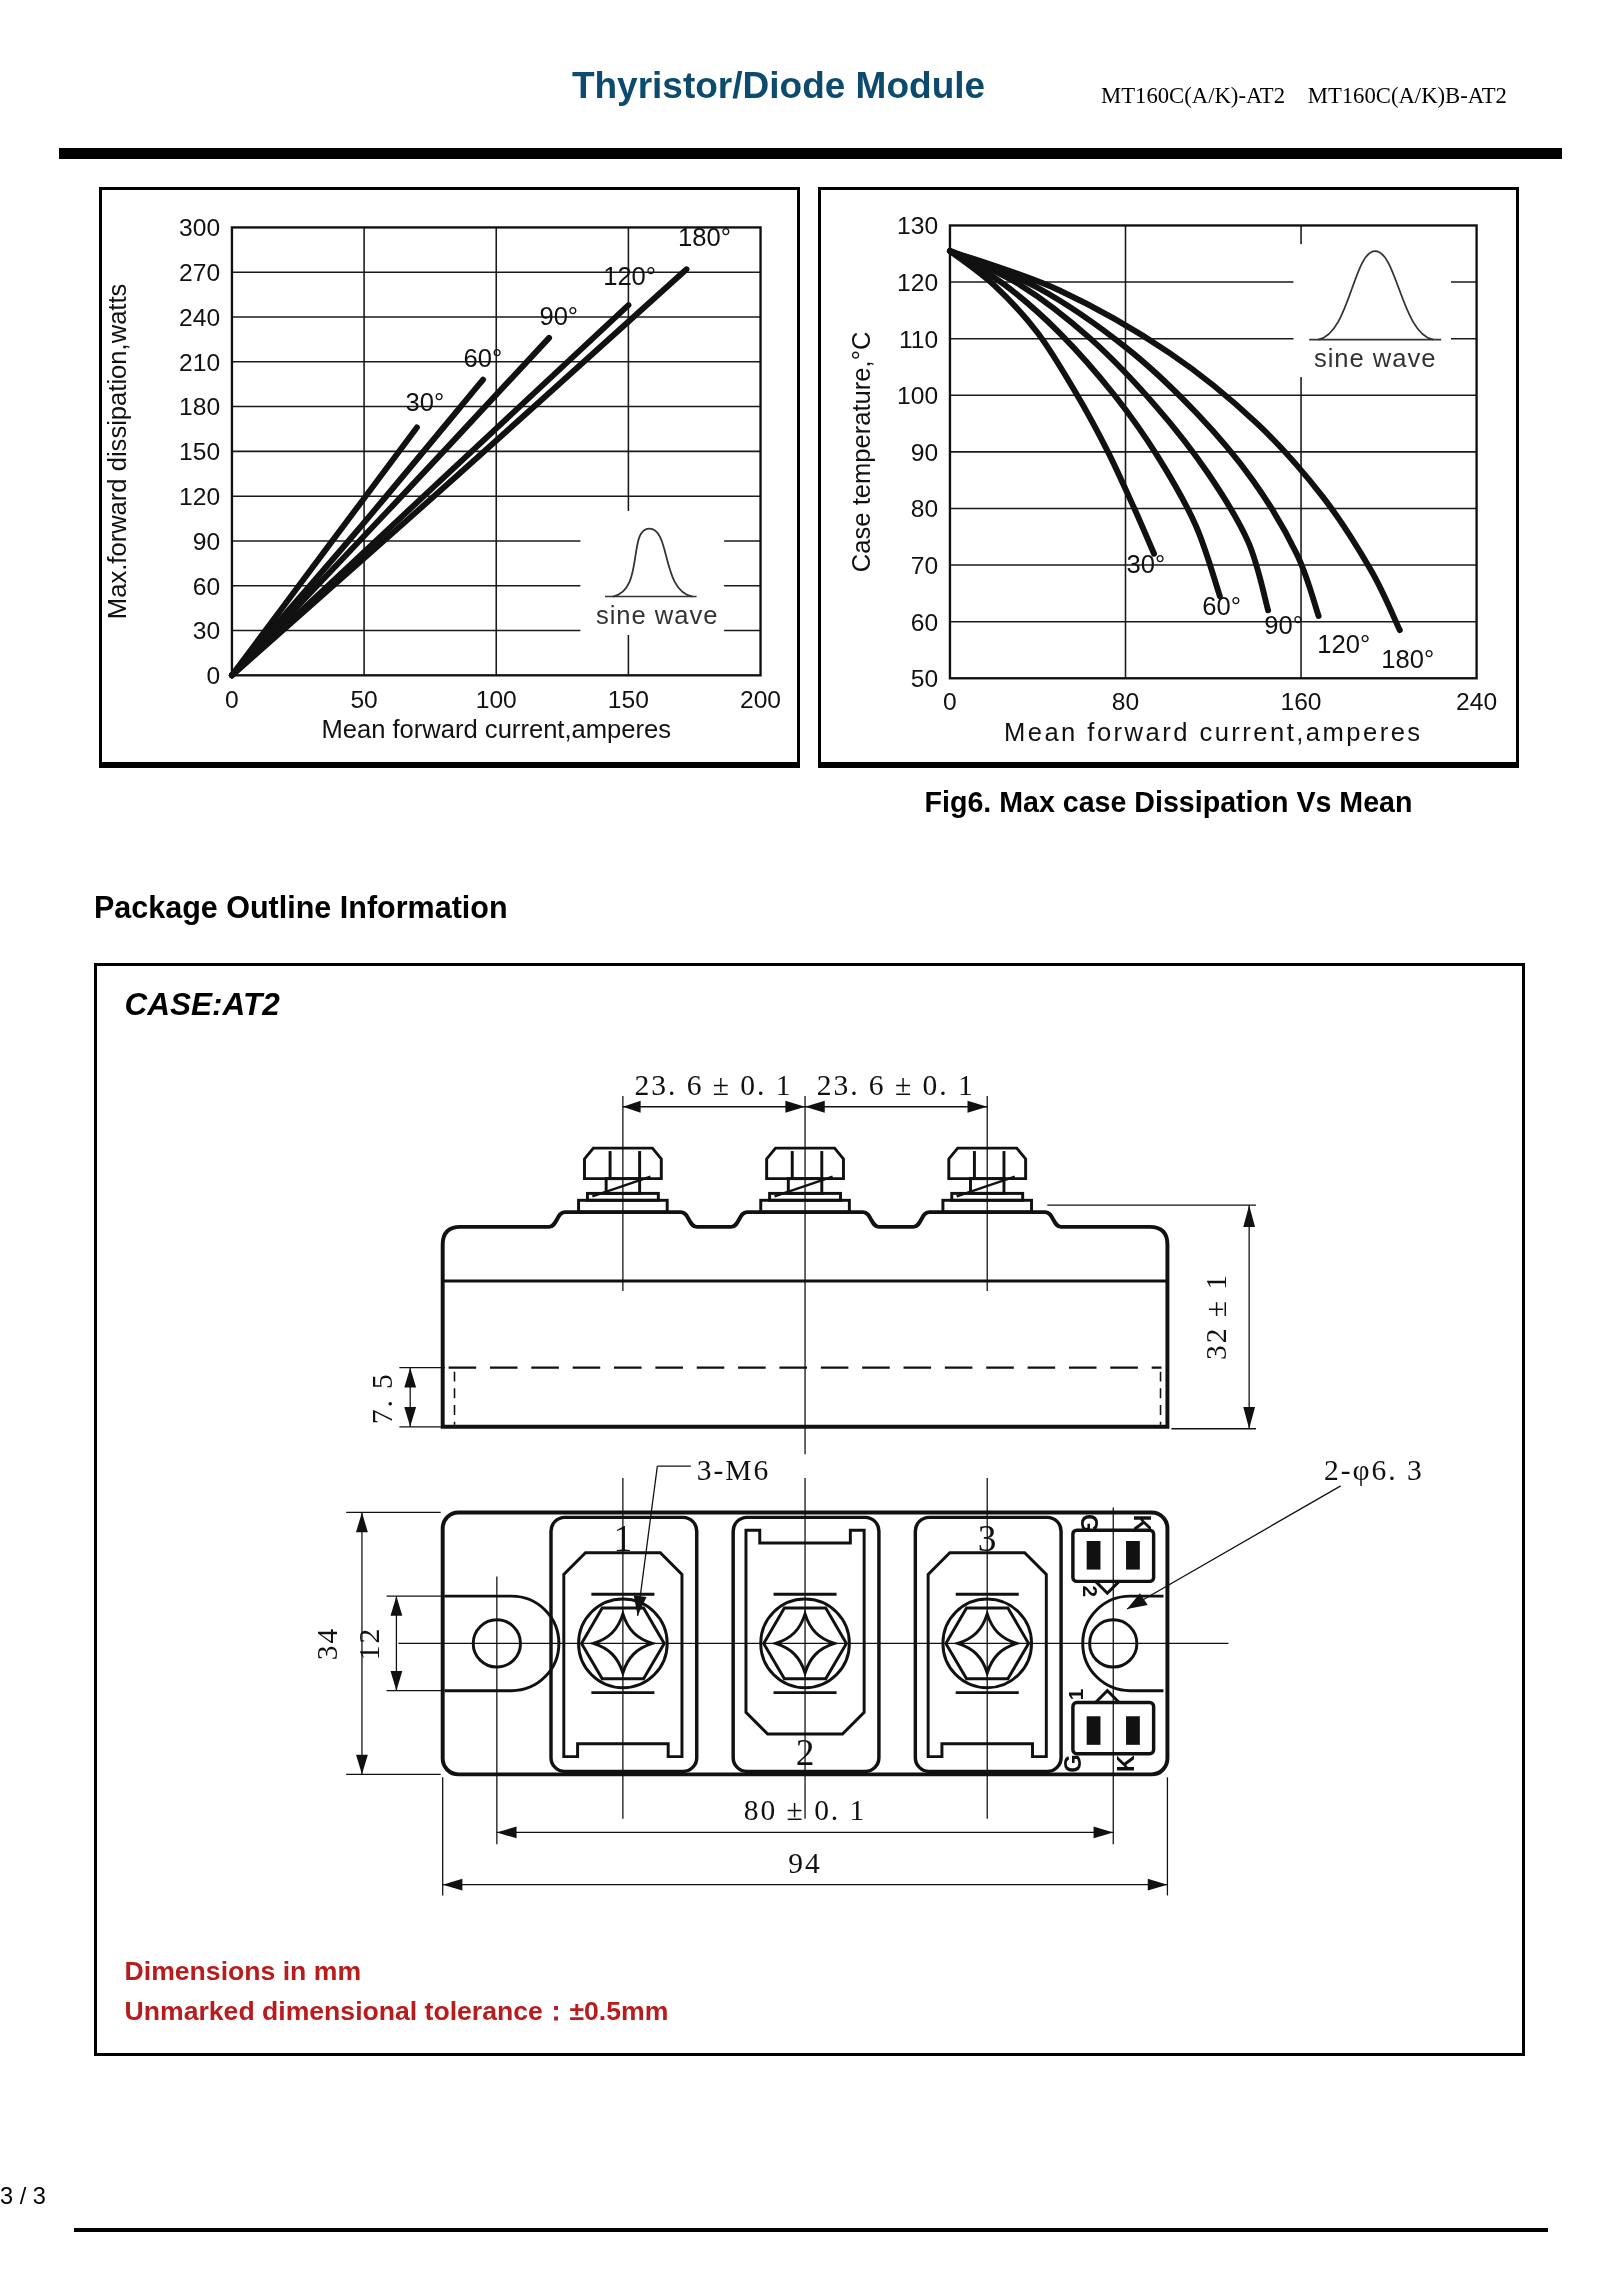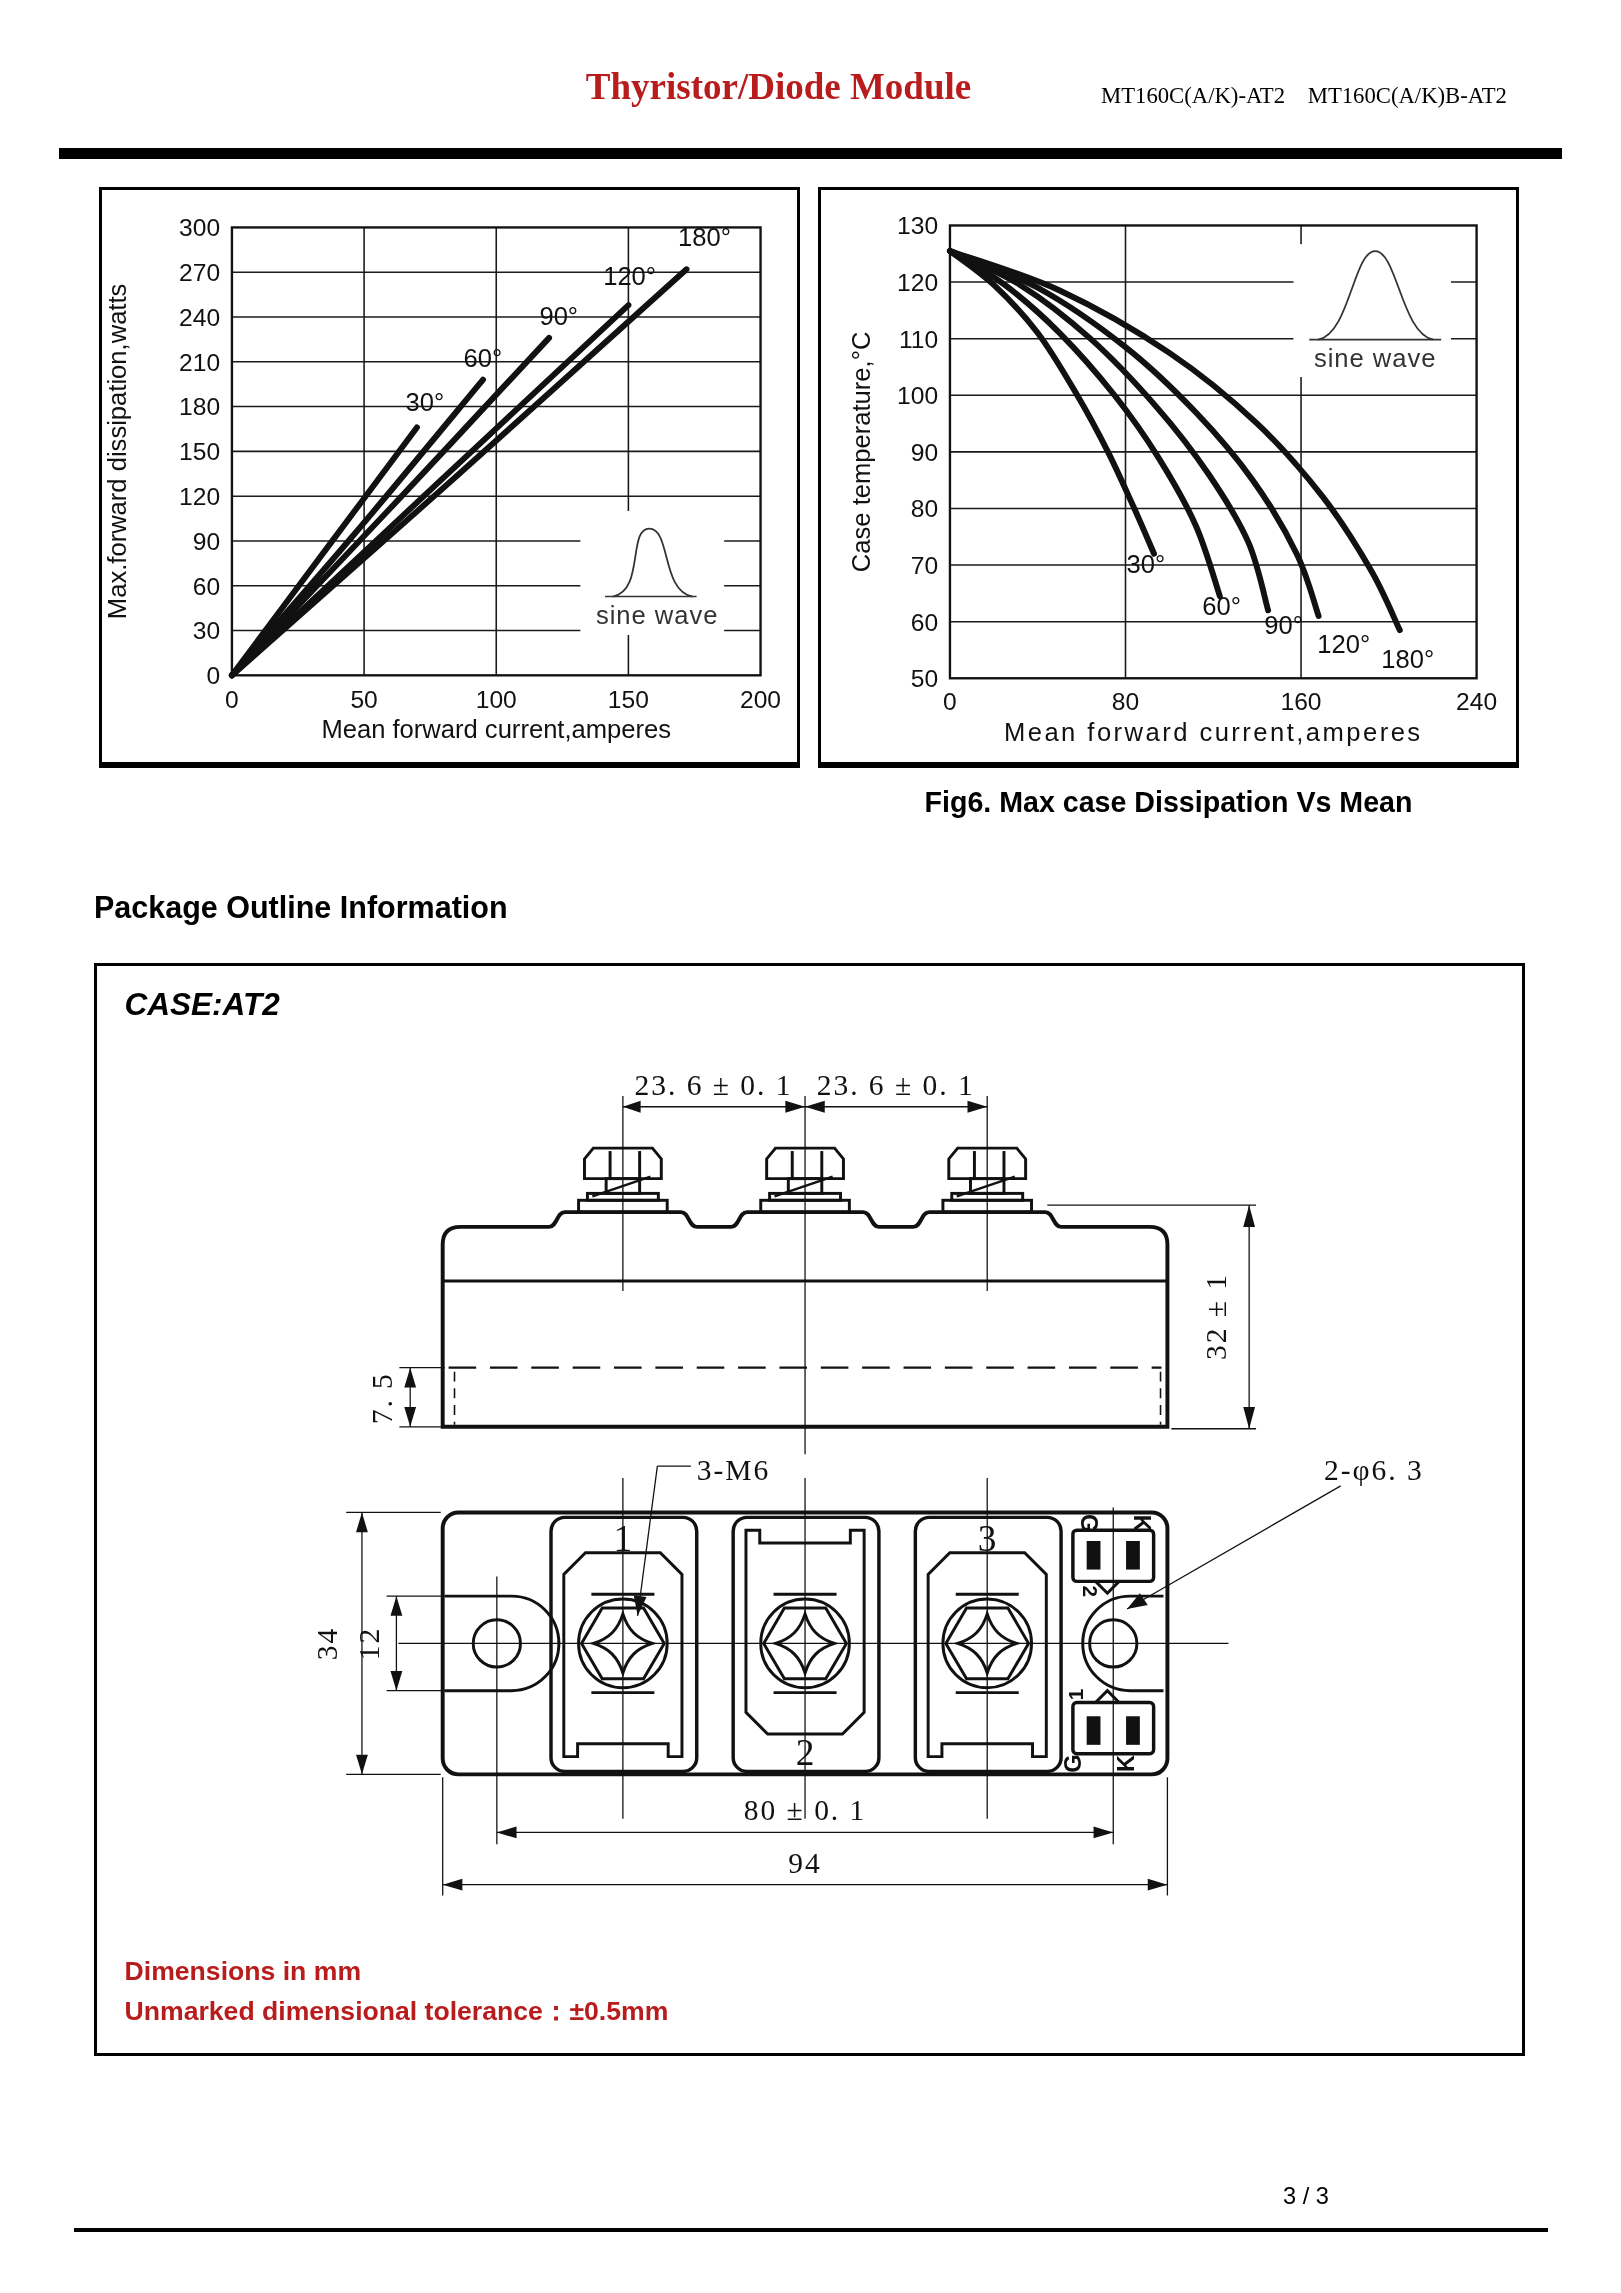--- a/index.html
+++ b/index.html
@@ -1,19 +1,19 @@
 <!DOCTYPE html>
 <html><head>
 <meta charset="utf-8">
 <style>
   html,body{margin:0;padding:0;background:#888;}
   .page{position:relative;width:1621px;height:2293px;background:#ffffff;margin:0 auto;
         font-family:"Liberation Sans",sans-serif;color:#111;overflow:hidden;}
   .doc-title{position:absolute;left:414px;top:65px;width:729px;text-align:center;
-             font-family:Liberation Serif, serif;font-weight:bold;font-size:37px;color:#b91c1c;}
+             font-family:Liberation Sans, sans-serif;font-weight:bold;font-size:37px;color:#0c4a6e;}
   .part-numbers{position:absolute;left:1054px;top:83px;width:493px;
                 font-family:"Liberation Serif",serif;font-size:22.7px;white-space:pre;color:#000;margin-left:47px;}
   .header-rule{position:absolute;left:59px;top:148px;width:1503px;height:10.8px;background:#000;}
 
   .figbox{position:absolute;width:701px;height:581px;border:3.9px solid #000;border-bottom-width:6.9px;
           box-sizing:border-box;background:#fff;}
   #figbox5{left:99px;top:187px;}
   #figbox6{left:818px;top:187px;}
   .caption{position:absolute;width:701px;text-align:center;font-weight:bold;font-size:28.6px;line-height:35px;color:#000;}
   #cap5{left:99px;top:778px;}
@@ -21,21 +21,21 @@
 
   .pkg-heading{position:absolute;left:94px;top:890px;font-weight:bold;font-size:30.5px;color:#000;}
   .case-box{position:absolute;left:94px;top:963px;width:1431px;height:1093px;border:3.9px solid #000;
             box-sizing:border-box;background:#fff;}
   .case-label{position:absolute;left:27.6px;top:19.7px;font-weight:bold;font-size:31.5px;color:#000;font-style:italic;}
   .case-note{position:absolute;left:27.6px;font-weight:bold;font-size:26.6px;color:#b91c1c;}
   #note1{top:990px;}
   #note2{top:1027px;text-align:right;}
   .drawing-svg{position:absolute;left:-3.9px;top:-3.9px;}
 
-  .footer-page{position:absolute;left:0;top:2183px;width:1329px;text-align:right;font-size:23.6px;color:#000;}
+  .footer-page{position:absolute;left:0;top:2183px;width:1329px;text-align:left;font-size:23.6px;color:#000;}
   .footer-rule{position:absolute;left:74px;top:2228px;width:1474px;height:3.9px;background:#000;}
 
   
   svg text{fill:#111;}
   .tick{font-family:"Liberation Sans",sans-serif;font-size:25px;}
   .ctitle{font-family:"Liberation Sans",sans-serif;font-size:26px;}
   .clabel{font-family:"Liberation Sans",sans-serif;font-size:26px;}
   .sinew{font-family:"Liberation Sans",sans-serif;font-size:26px;fill:#333;letter-spacing:1px;}
 
   

